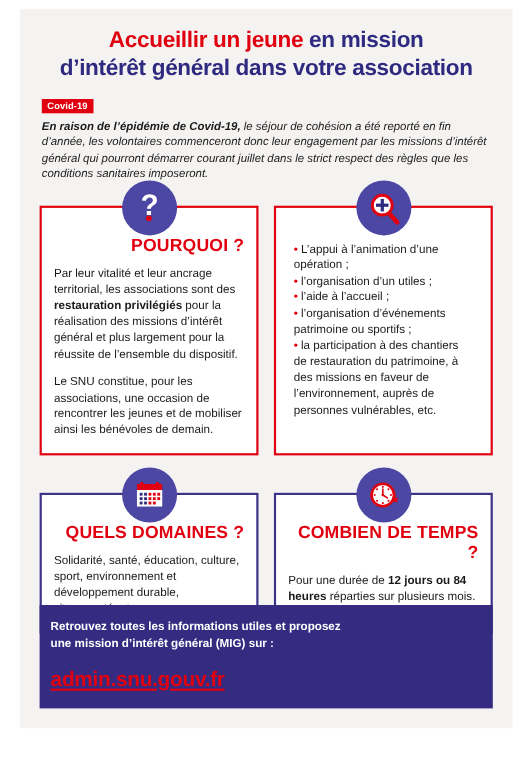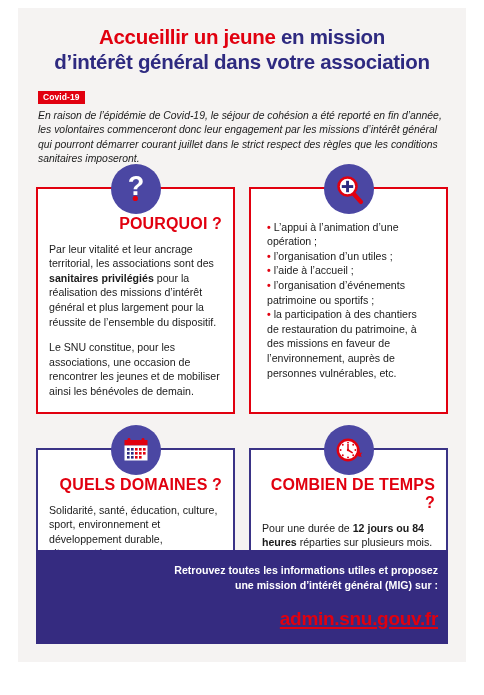--- a/index.html
+++ b/index.html
@@ -53,21 +53,21 @@
     line-height: 1;
   }
   .covid-text {
     margin-top: 5px;
     font-size: 10.4px;
     line-height: 14.4px;
     font-style: italic;
     color: #1a1a1a;
     text-align: left;
   }
-  .covid-text b { font-weight: normal; font-style: italic; }
+  .covid-text b { font-weight: bold; font-style: italic; }
 
   
   .grid {
     margin: 20px 18px 0 18px;
     display: grid;
     grid-template-columns: 1fr 1fr;
     column-gap: 14px;
     row-gap: 34px;
   }
   .card {
@@ -117,21 +117,21 @@
   }
 
   
   .footer {
     position: absolute;
     left: 18px;
     right: 18px;
     bottom: 18px;
     background: #352b80;
     padding: 13px 10px 14px 10px;
-    text-align: right;
+    text-align: left;
     box-sizing: border-box;
   }
   .footer-line {
     color: #ffffff;
     font-weight: bold;
     font-size: 10.6px;
     line-height: 14.5px;
   }
   .footer-link {
     display: inline-block;
@@ -167,21 +167,21 @@
 
     <div class="card">
       <div class="card-icon">
         <svg width="34" height="34" viewBox="0 0 34 34">
           <text x="17" y="23" text-anchor="middle" font-family="Liberation Sans, sans-serif" font-size="27" font-weight="bold" fill="#ffffff">?</text>
           <circle cx="16.3" cy="26.4" r="2.6" fill="#e1000f"></circle>
         </svg>
       </div>
       <div class="card-title">POURQUOI ?</div>
       <div class="card-body">
-        <p><span>Par leur vitalité et leur ancrage territorial, les associations sont des </span><b>sanitaires privilégiés</b><span> pour la réalisation des missions d’intérêt général et plus largement pour la réussite de l’ensemble du dispositif.</span></p>
+        <p><span>Par leur vitalité et leur ancrage territorial, les associations sont des </span><b>restauration privilégiés</b><span> pour la réalisation des missions d’intérêt général et plus largement pour la réussite de l’ensemble du dispositif.</span></p>
         <p>Le SNU constitue, pour les associations, une occasion de rencontrer les jeunes et de mobiliser ainsi les bénévoles de demain.</p>
       </div>
     </div>
 
     <div class="card">
       <div class="card-icon">
         <svg width="34" height="34" viewBox="0 0 34 34">
           <line x1="20" y1="20" x2="29" y2="30" stroke="#e1000f" stroke-width="4.2" stroke-linecap="round"></line>
           <circle cx="15.5" cy="14.5" r="9" fill="#ffffff" stroke="#e1000f" stroke-width="2.6"></circle>
           <rect x="14.1" y="8.8" width="2.9" height="11.4" fill="#2e2a80"></rect>

